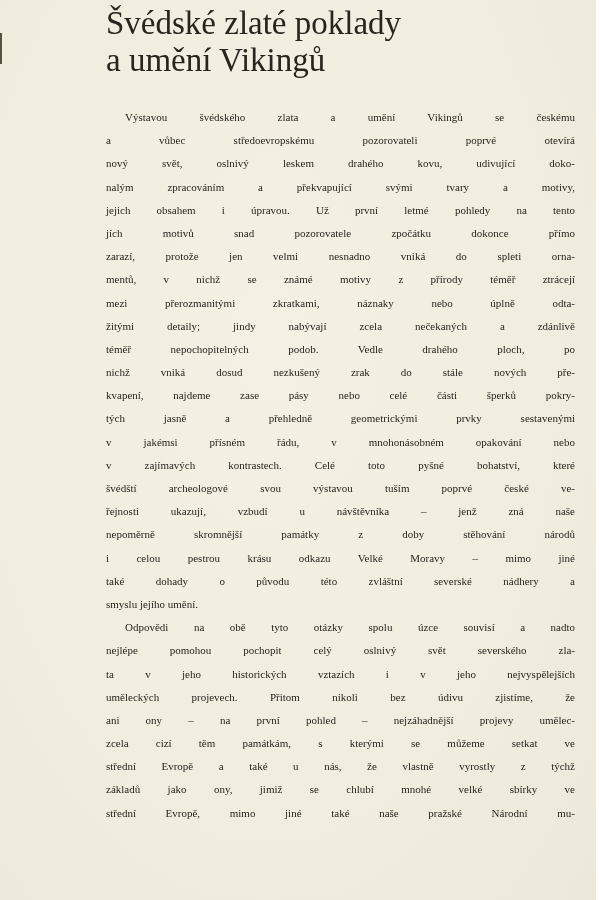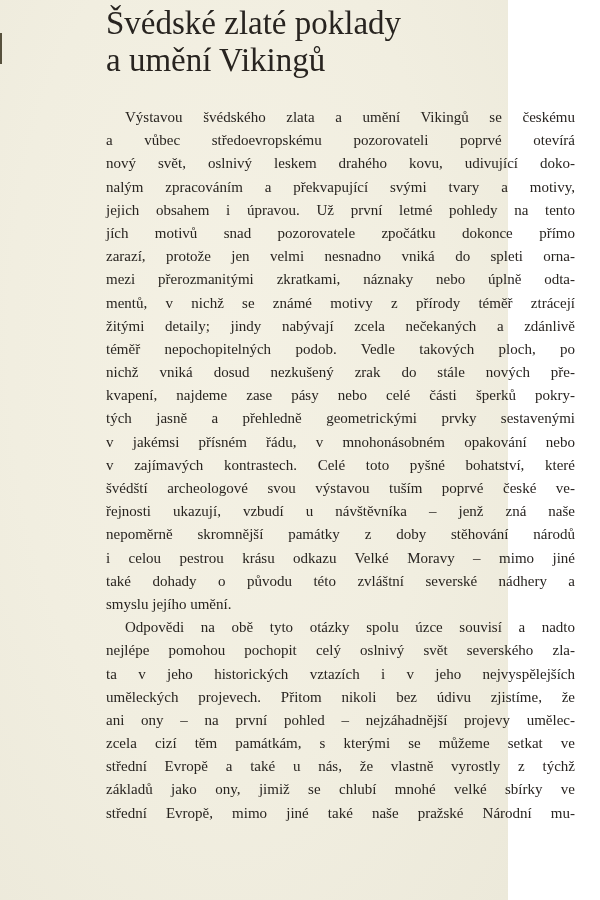--- a/index.html
+++ b/index.html
@@ -6,21 +6,21 @@
     margin: 0;
     padding: 0;
   }
   body {
     width: 600px;
     height: 900px;
     overflow: hidden;
   }
   .page {
     position: relative;
-    width: 508px;
+    width: 596px;
     height: 900px;
     background: radial-gradient(ellipse at 45% 38%, #f4f1e4 0%, #f1eee0 55%, #ece9da 100%);
     font-family: "Liberation Serif", "DejaVu Serif", serif;
     color: #282420;
   }
   .scan-edge {
     position: absolute;
     left: 0;
     top: 33px;
     width: 2px;
@@ -36,21 +36,21 @@
   }
   .book-title {
     padding-top: 5px;
     font-size: 33px;
     line-height: 37px;
     font-weight: normal;
     margin: 0;
   }
   .body-text {
     margin-top: 27px;
-    font-size: 15px;
+    font-size: 11px;
   }
   .bt-line {
     height: 23.2px;
     line-height: 23.2px;
     text-align: justify;
     text-align-last: justify;
     text-justify: inter-word;
     white-space: normal;
     overflow: visible;
   }
@@ -76,24 +76,24 @@
     <div class="body-text">
 
       <div>
         <div class="bt-line para-first">Výstavou švédského zlata a umění Vikingů se českému</div>
         <div class="bt-line">a vůbec středoevropskému pozorovateli poprvé otevírá</div>
         <div class="bt-line">nový svět, oslnivý leskem drahého kovu, udivující doko-</div>
         <div class="bt-line">nalým zpracováním a překvapující svými tvary a motivy,</div>
         <div class="bt-line">jejich obsahem i úpravou. Už první letmé pohledy na tento</div>
         <div class="bt-line">jích motivů snad pozorovatele zpočátku dokonce přímo</div>
         <div class="bt-line">zarazí, protože jen velmi nesnadno vniká do spleti orna-</div>
+        <div class="bt-line">mentů, v nichž se známé motivy z přírody téměř ztrácejí</div>
         <div class="bt-line">mezi přerozmanitými zkratkami, náznaky nebo úplně odta-</div>
-        <div class="bt-line">mentů, v nichž se známé motivy z přírody téměř ztrácejí</div>
         <div class="bt-line">žitými detaily; jindy nabývají zcela nečekaných a zdánlivě</div>
-        <div class="bt-line">téměř nepochopitelných podob. Vedle takových ploch, po</div>
+        <div class="bt-line">téměř nepochopitelných podob. Vedle drahého ploch, po</div>
         <div class="bt-line">nichž vniká dosud nezkušený zrak do stále nových pře-</div>
         <div class="bt-line">kvapení, najdeme zase pásy nebo celé části šperků pokry-</div>
         <div class="bt-line">tých jasně a přehledně geometrickými prvky sestavenými</div>
         <div class="bt-line">v jakémsi přísném řádu, v mnohonásobném opakování nebo</div>
         <div class="bt-line">v zajímavých kontrastech. Celé toto pyšné bohatství, které</div>
         <div class="bt-line">švédští archeologové svou výstavou tuším poprvé české ve-</div>
         <div class="bt-line">řejnosti ukazují, vzbudí u návštěvníka – jenž zná naše</div>
         <div class="bt-line">nepoměrně skromnější památky z doby stěhování národů</div>
         <div class="bt-line">i celou pestrou krásu odkazu Velké Moravy – mimo jiné</div>
         <div class="bt-line">také dohady o původu této zvláštní severské nádhery a</div>

